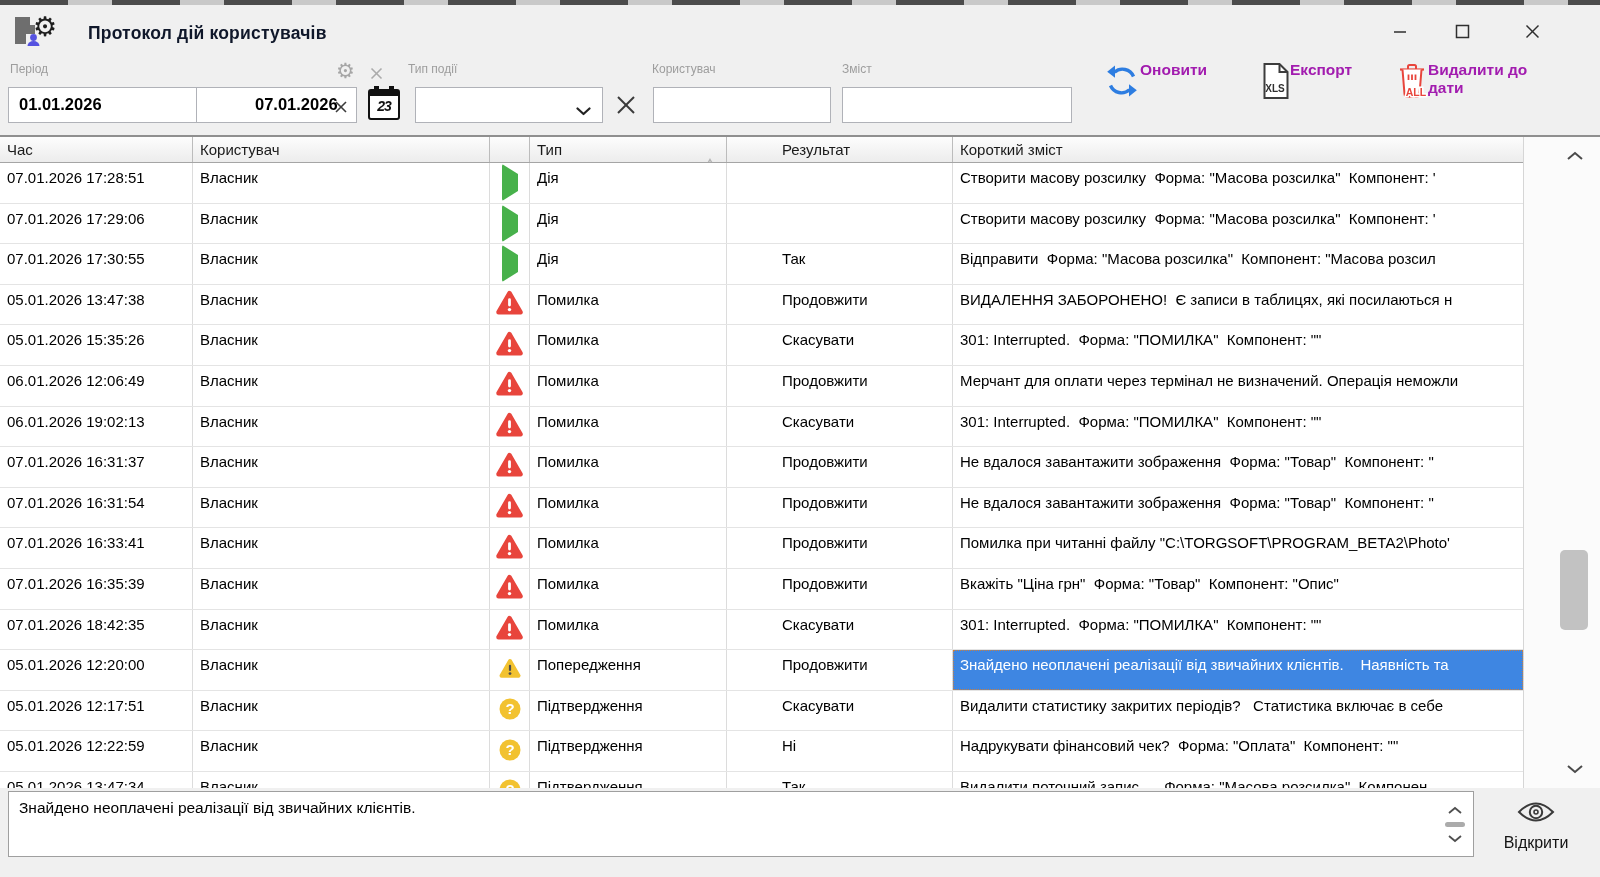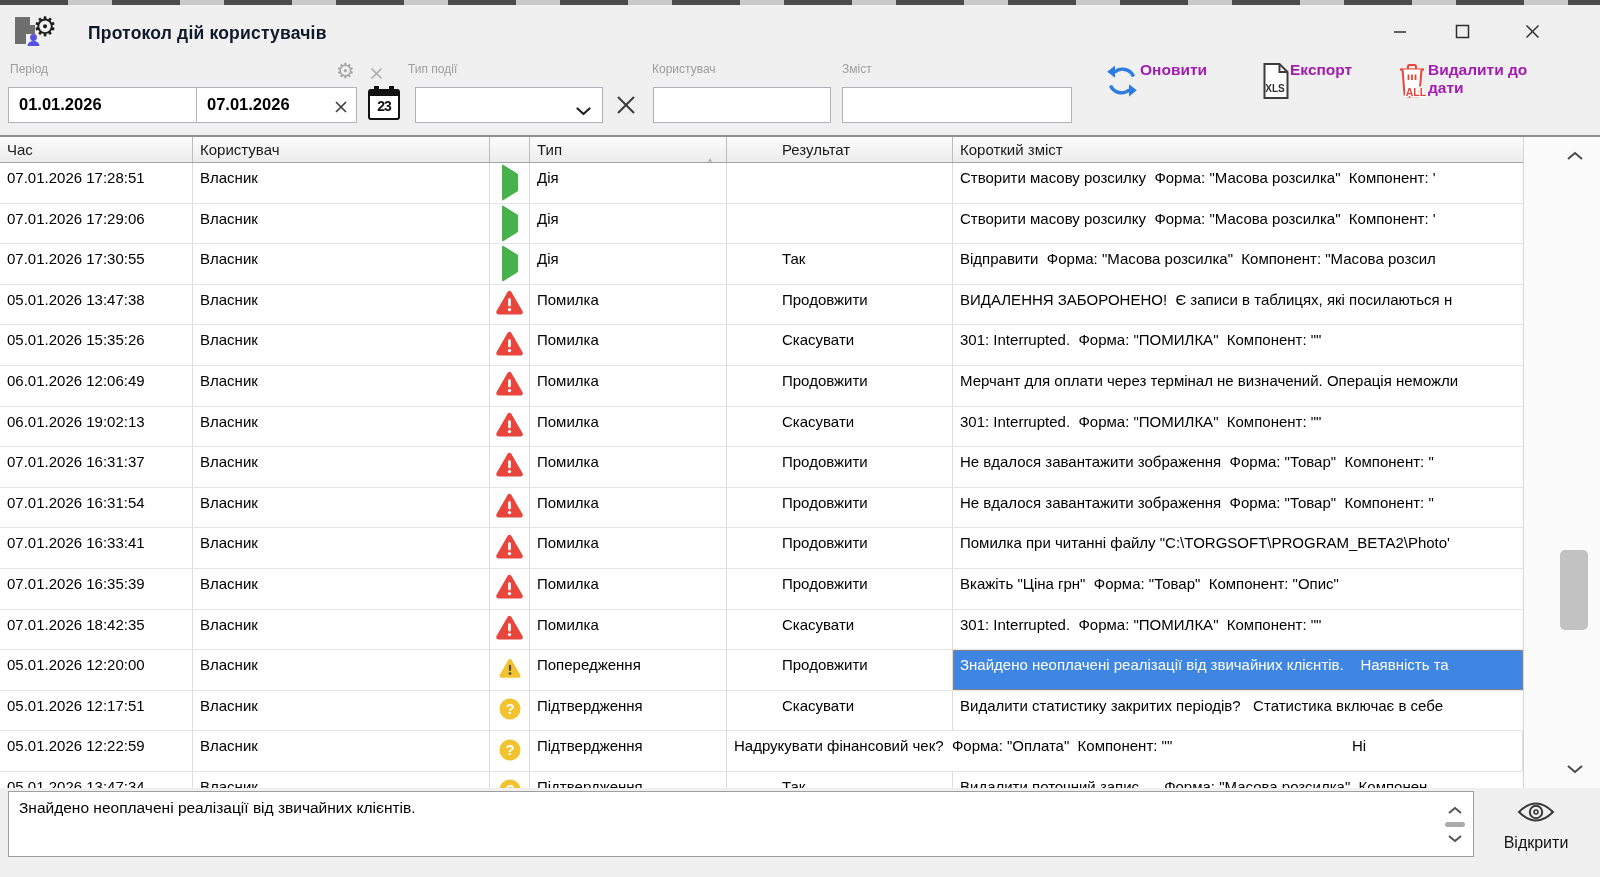--- a/index.html
+++ b/index.html
@@ -21,24 +21,24 @@
   .win-btn{top:10px;width:46px;height:32px;display:flex;align-items:center;justify-content:center;}
   .win-min{left:1377px}.win-max{left:1439px}.win-close{left:1509px}
   
   .filterbar{left:0;top:55px;width:1600px;height:80px;background:#f0f0f0;}
   .flabel{position:absolute;top:7px;font-size:12px;color:#9d9d9d;}
   .lbl-period{left:10px}.lbl-type{left:408px}.lbl-user{left:652px}.lbl-content{left:842px}
   .gear-filter{left:336px;top:6px;font-family:"DejaVu Sans",sans-serif;font-size:21px;color:#a6a6a6;line-height:1;}
   .x-filter{left:370px;top:11px;}
   .input{position:absolute;top:32px;height:36px;background:#fff;border:1px solid #b0b2b8;box-sizing:border-box;}
   .date-from{left:8px;width:214px;}
-  .date-to{left:196px;width:161px;}
+  .date-to{left:196px;width:161px;padding-left:48px;}
   .input .val{font-size:16.5px;font-weight:bold;color:#000;padding-left:10px;line-height:33px;white-space:pre;}
   .clear-x{position:absolute;right:9px;top:11px;cursor:pointer;}
-  .cal{left:368px;top:34px;width:32px;height:31px;border:2px solid #111;border-radius:3px;background:#fff;box-sizing:border-box;}
+  .cal{left:368px;top:34px;width:32px;height:31px;border:2px solid #111;border-radius:3px;background:#fff;box-sizing:border-box;font-style:italic;}
   .cal-top{height:5px;background:#111;}
   .cal-ear{position:absolute;top:-5px;width:5px;height:5px;background:#111;}
   .e1{left:4px}.e2{right:4px}
   .cal-num{text-align:center;font-size:14px;font-weight:bold;letter-spacing:-1px;margin-top:2px;color:#111;}
   .combo{left:415px;width:188px;}
   .combo-chevron{position:absolute;right:11px;top:14px;}
   .combo-clear{left:616px;top:40px;width:22px;height:22px;}
   .user-input{left:653px;width:178px;}
   .content-input{left:842px;width:230px;}
   
@@ -387,22 +387,22 @@
           <div class="cell c-content">Видалити статистику закритих періодів?   Статистика включає в себе</div>
         </div>
         <div class="trow">
           <div class="cell c-time">05.01.2026 12:22:59</div>
           <div class="cell c-user">Власник</div>
           <div class="cell c-icon"><span><svg width="24" height="24" viewBox="0 0 24 24">
                 <circle cx="12" cy="12" r="10.5" fill="#f2c230"></circle>
                 <text x="12" y="17" font-size="15" font-weight="bold" text-anchor="middle" fill="#fff" font-family="Liberation Sans, sans-serif">?</text>
               </svg></span></div>
           <div class="cell c-type">Підтвердження</div>
+          <div class="cell c-result">Ні</div>
           <div class="cell c-content">Надрукувати фінансовий чек?  Форма: "Оплата"  Компонент: ""</div>
-          <div class="cell c-result">Ні</div>
         </div>
         <div class="trow">
           <div class="cell c-time">05.01.2026 13:47:34</div>
           <div class="cell c-user">Власник</div>
           <div class="cell c-icon"><span><svg width="24" height="24" viewBox="0 0 24 24">
                 <circle cx="12" cy="12" r="10.5" fill="#f2c230"></circle>
                 <text x="12" y="17" font-size="15" font-weight="bold" text-anchor="middle" fill="#fff" font-family="Liberation Sans, sans-serif">?</text>
               </svg></span></div>
           <div class="cell c-type">Підтвердження</div>
           <div class="cell c-result">Так</div>

